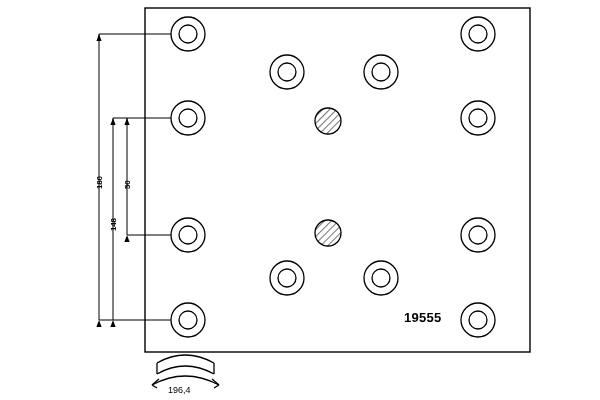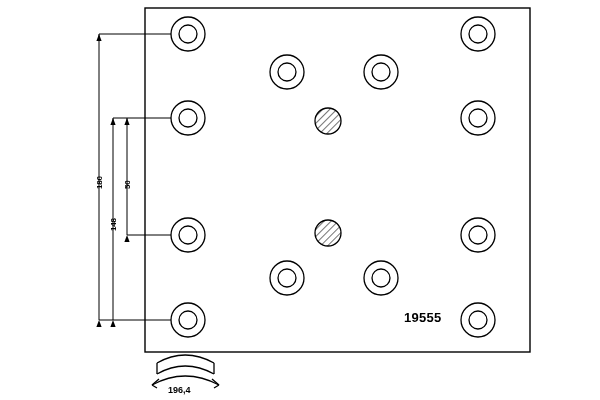--- a/index.html
+++ b/index.html
@@ -5,21 +5,21 @@
   html,body{margin:0;padding:0;background:#ffffff;}
   body{width:600px;height:400px;overflow:hidden;
        font-family:"Liberation Sans",sans-serif;color:#000;}
   #stage{position:relative;width:484px;height:400px;}
   svg{position:absolute;left:0;top:0;}
   .dimlabel{position:absolute;font-size:8px;font-weight:bold;
             letter-spacing:-0.2px;white-space:nowrap;}
   .vert{transform:rotate(-90deg);transform-origin:left top;}
   #partnum{position:absolute;font-size:13px;font-weight:bold;
            letter-spacing:0.3px;}
-  #widthlabel{position:absolute;font-size:9px;font-weight:bold;}
+  #widthlabel{position:absolute;font-size:9px;font-weight:normal;}
 </style>
 </head>
 <body>
 
 <div id="stage">
 
   <svg width="600" height="400" viewBox="0 0 600 400">
     <defs>
       <pattern id="hatch" width="5" height="5" patternUnits="userSpaceOnUse" patternTransform="rotate(45)">
         <line x1="0" y1="0" x2="0" y2="5" stroke="#000" stroke-width="1.1"></line>

